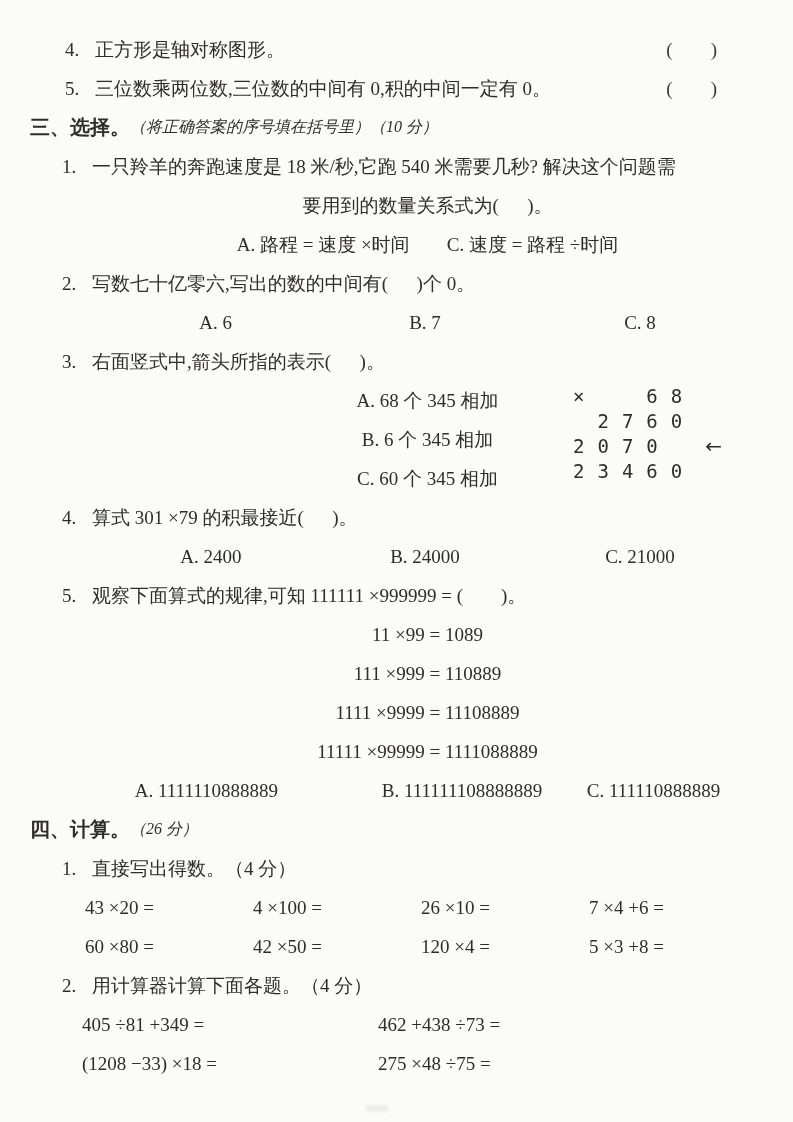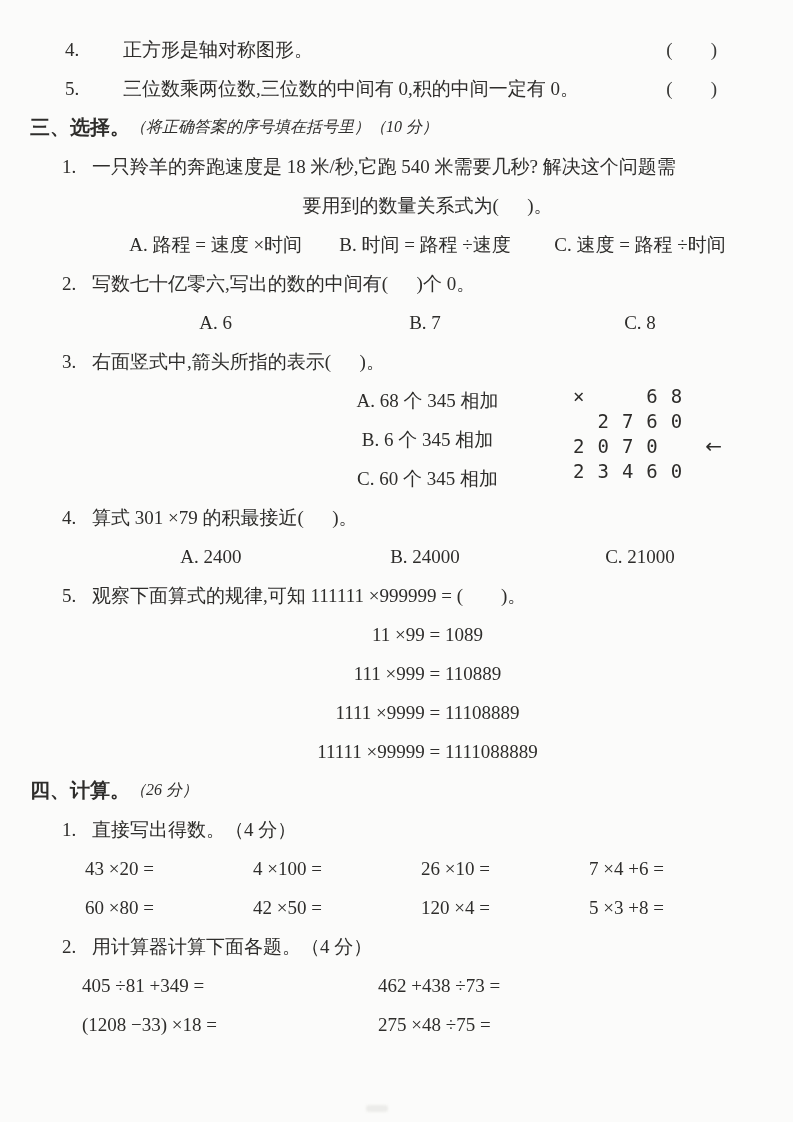--- a/index.html
+++ b/index.html
@@ -14,21 +14,21 @@
     font-family: "Liberation Serif", "DejaVu Serif", serif;
     font-size: 19px;
     overflow: hidden;
   }
   [data-bind] { white-space: pre-wrap; }
 
   .ln { height: 39px; display: flex; align-items: center; }
 
   
   .tf { padding-left: 35px; }
-  .tf .tf-text { flex: 1; margin-left: 28px; }
+  .tf .tf-text { flex: 1; }
   .tf .tf-blank { margin-right: 46px; color: #3a3a38; }
 
   
   .sec-head .head-bold {
     font-family: Liberation Mono, monospace;
     font-weight: 700;
     font-size: 20px;
   }
   .sec-head .head-note { font-style: italic; font-size: 16px; }
 
@@ -101,21 +101,20 @@
 
   <div class="ln q">
     <span class="qnum" data-bind="choice.q1.num">1.</span>
     <span data-bind="choice.q1.line1">一只羚羊的奔跑速度是 18 米/秒,它跑 540 米需要几秒? 解决这个问题需</span>
   </div>
   <div class="ln cont">
     <span data-bind="choice.q1.line2">要用到的数量关系式为(      )。</span>
   </div>
   <div class="ln cont opts">
     <span class="o1" data-bind="choice.q1.options.0">A. 路程 = 速度 ×时间</span>
-    <span class="o2" data-bind="choice.q1.options.1">B. 时间 = 路程 ÷速度</span>
     <span class="o3" data-bind="choice.q1.options.2">C. 速度 = 路程 ÷时间</span>
   </div>
 
   <div class="ln q">
     <span class="qnum" data-bind="choice.q2.num">2.</span>
     <span data-bind="choice.q2.text">写数七十亿零六,写出的数的中间有(      )个 0。</span>
   </div>
   <div class="ln cont opts">
     <span class="o1" data-bind="choice.q2.options.0">A. 6</span>
     <span class="o2" data-bind="choice.q2.options.1">B. 7</span>
@@ -154,20 +153,25 @@
     <span data-bind="choice.q5.pattern.0">11 ×99 = 1089</span>
   </div>
   <div class="ln cont">
     <span data-bind="choice.q5.pattern.1">111 ×999 = 110889</span>
   </div>
   <div class="ln cont">
     <span data-bind="choice.q5.pattern.2">1111 ×9999 = 11108889</span>
   </div>
   <div class="ln cont">
     <span data-bind="choice.q5.pattern.3">11111 ×99999 = 1111088889</span>
+  </div>
+  <div class="ln cont opts opts-q5">
+    <span class="o1" data-bind="choice.q5.options.0">A. 1111110888889</span>
+    <span class="o2" data-bind="choice.q5.options.1">B. 111111108888889</span>
+    <span class="o3" data-bind="choice.q5.options.2">C. 111110888889</span>
   </div>
 
   <div class="ln sec-head">
     <span class="head-bold" data-bind="calc.heading">四、计算。</span>
       <span class="head-note" data-bind="calc.note">（26 分）</span>
   </div>
 
   <div class="ln q">
     <span class="qnum" data-bind="calc.sub1.num">1.</span>
     <span data-bind="calc.sub1.title">直接写出得数。（4 分）</span>

